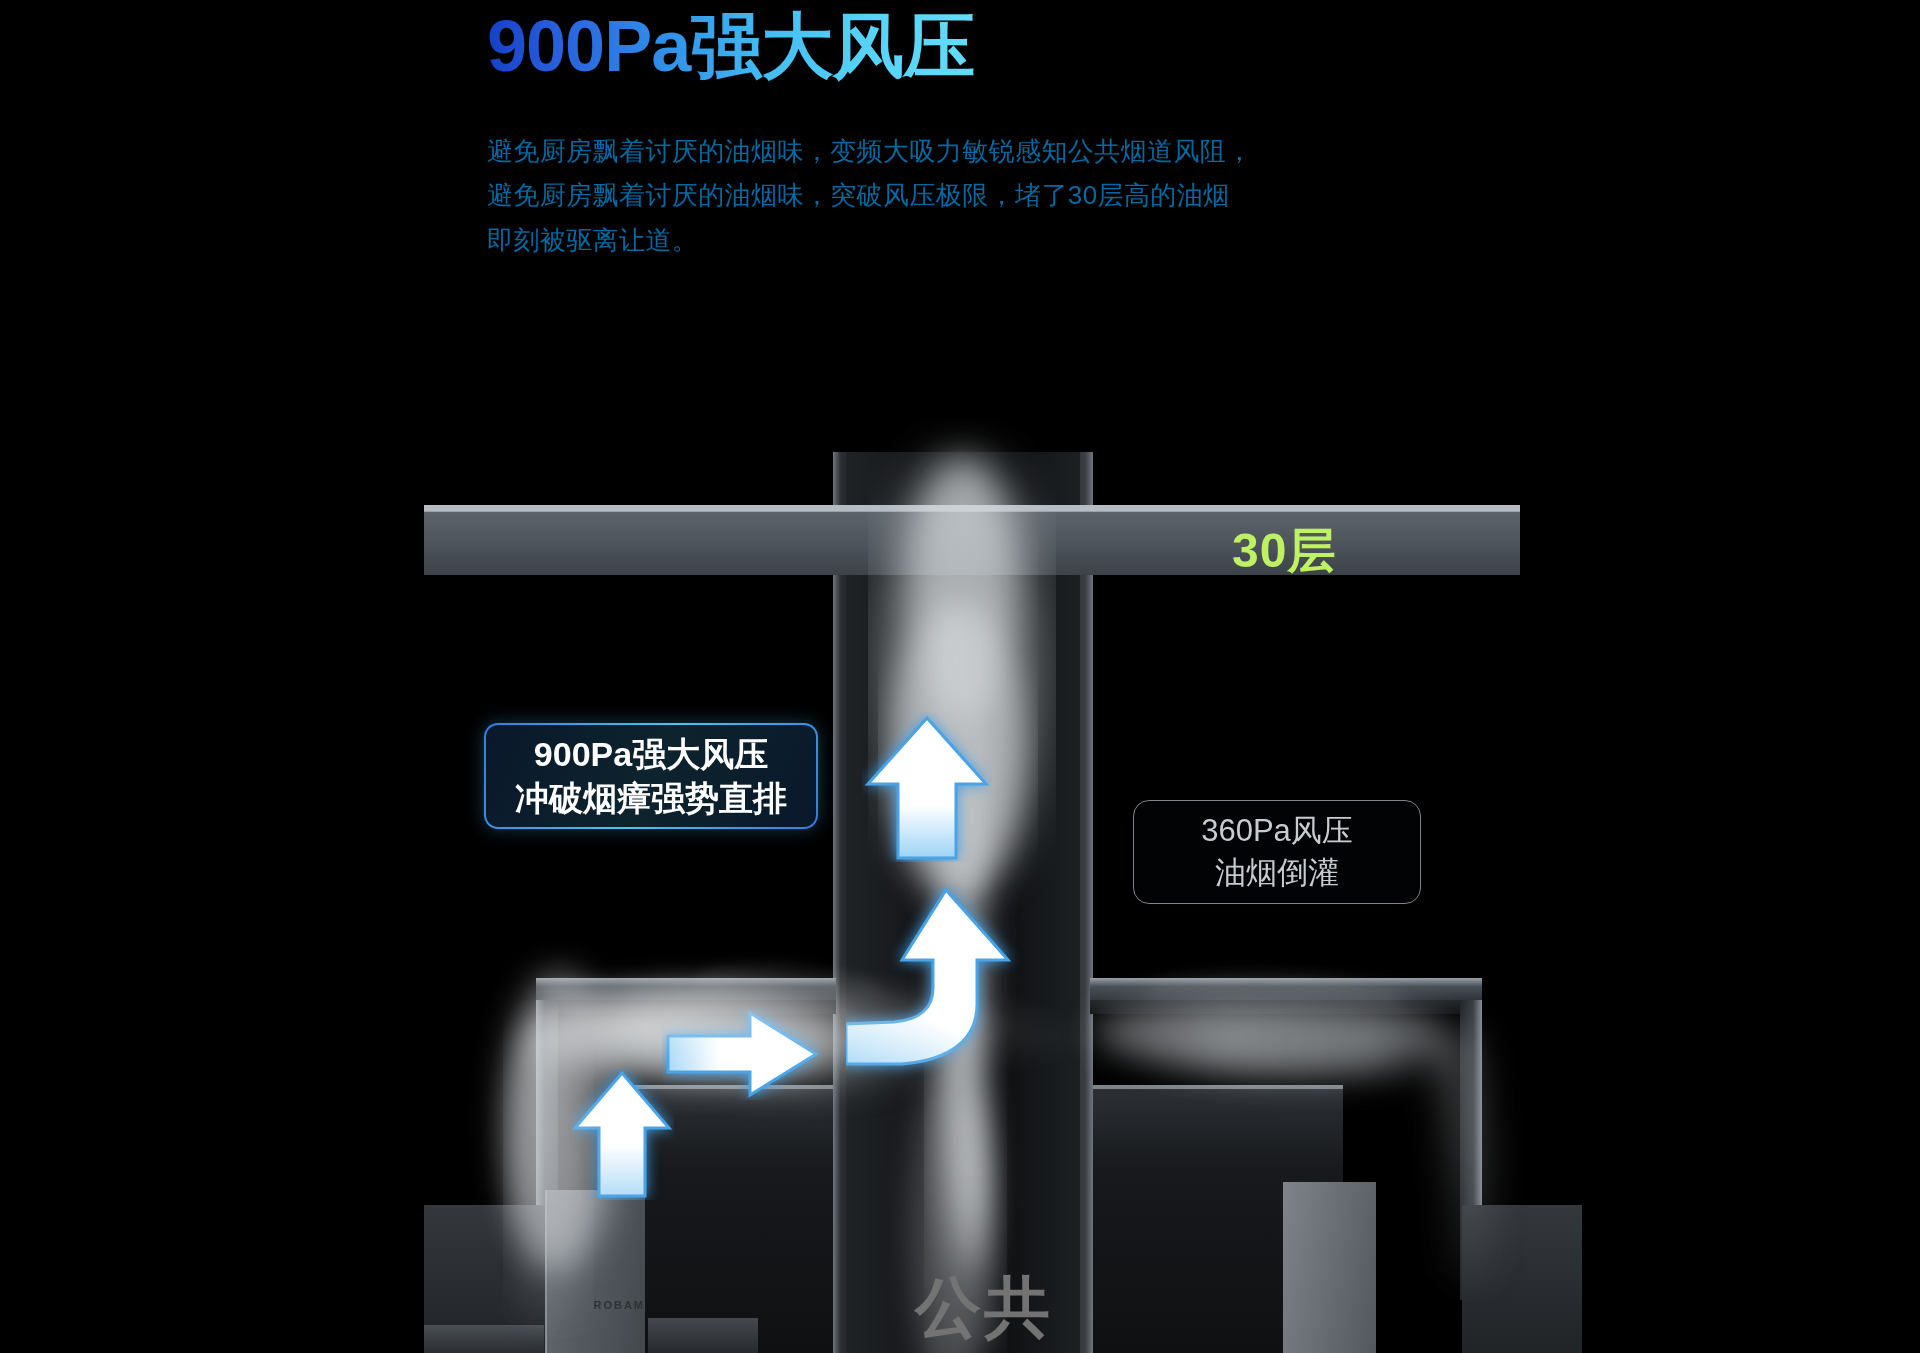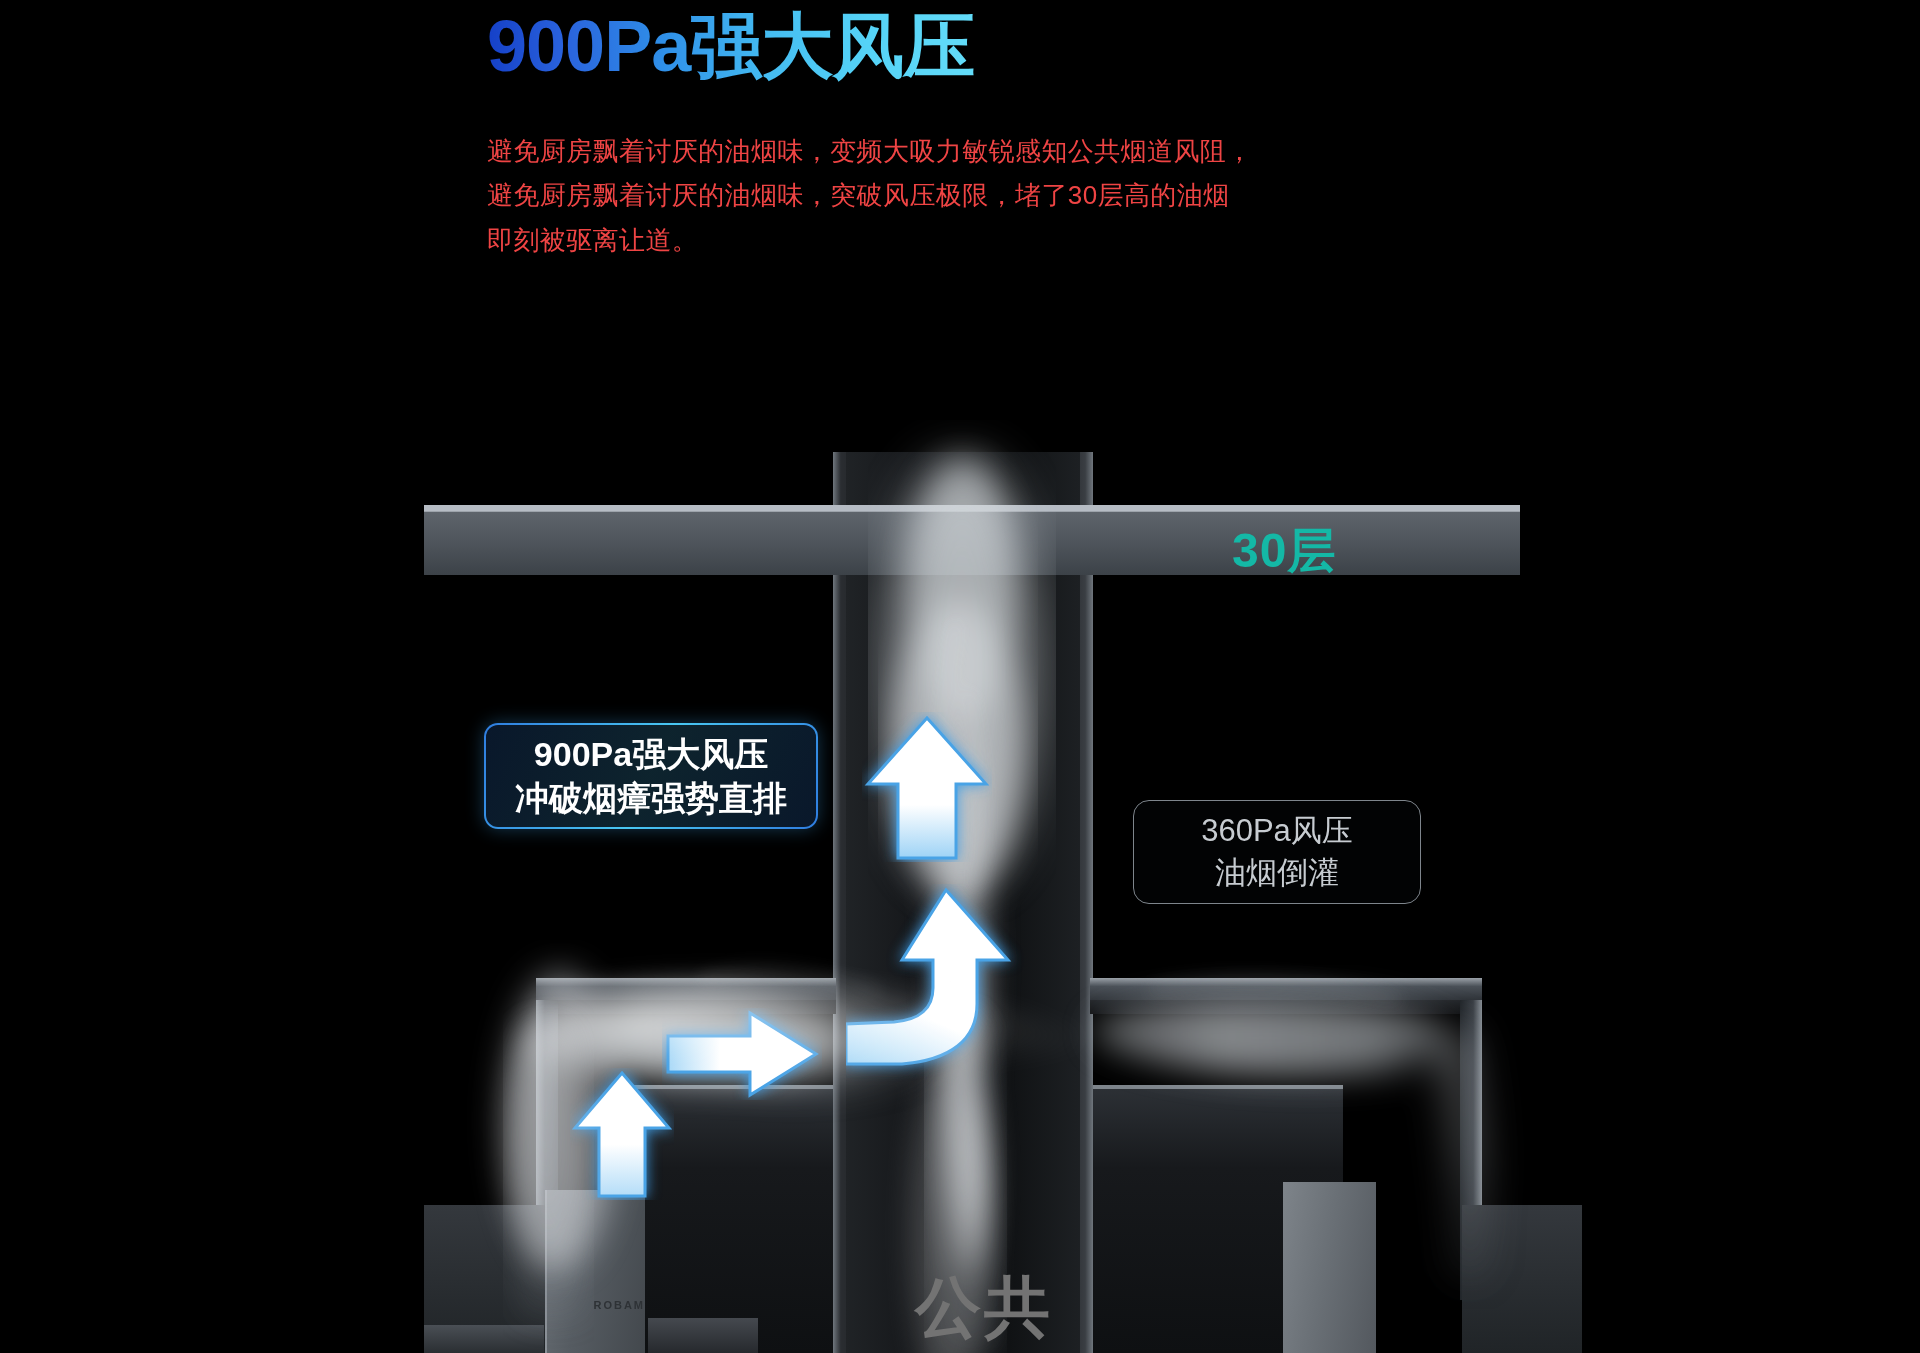--- a/index.html
+++ b/index.html
@@ -21,36 +21,36 @@
     background:linear-gradient(90deg,#1540c8 0%,#2a63dd 16%,#2f8fe8 36%,#45bdf2 58%,#55d3f7 78%,#63dcf9 100%);
     -webkit-background-clip:text; background-clip:text;
     -webkit-text-fill-color:transparent; color:transparent;
     white-space:nowrap; display:inline-block;
   }
   .subhead {
     font-size:68px; font-weight:bold; color:#ffffff; line-height:1.18;
     letter-spacing:-1px; white-space:nowrap; margin-top:2px;
   }
   .body-copy {
-    margin-top:42px; font-size:26px; line-height:1.72; color:#ef4444;
+    margin-top:42px; font-size:26px; line-height:1.72; color:#0369a1;
     font-weight:400; letter-spacing:0.4px;
   }
   .body-copy div { white-space:nowrap; }
 
   
   .scene { position:absolute; left:0; top:0; width:1920px; height:1353px; z-index:10; }
 
   
   .slab {
     position:absolute; left:424px; top:505px; width:1096px; height:70px;
     background:linear-gradient(180deg,#b6bcc4 0%,#b6bcc4 9%,#5e646b 10%,#4e545b 55%,#3c4248 100%);
   }
   .slab-label {
     position:absolute; left:1232px; top:519px;
-    font-size:48px; font-weight:bold; color:#14b8a6; letter-spacing:1px; z-index:40;
+    font-size:48px; font-weight:bold; color:#bef264; letter-spacing:1px; z-index:40;
   }
 
   
   .shaft {
     position:absolute; left:833px; top:452px; width:260px; height:901px;
     background:linear-gradient(90deg,#6f767d 0%,#2a2d31 3%,#141618 22%,#0d0e10 55%,#17191c 85%,#3a3e43 97%,#70777e 100%);
   }
   .shaft-inner {
     position:absolute; left:846px; top:452px; width:234px; height:901px;
     background:linear-gradient(90deg,#202326 0%,#15171a 30%,#101214 70%,#1d2023 100%);

